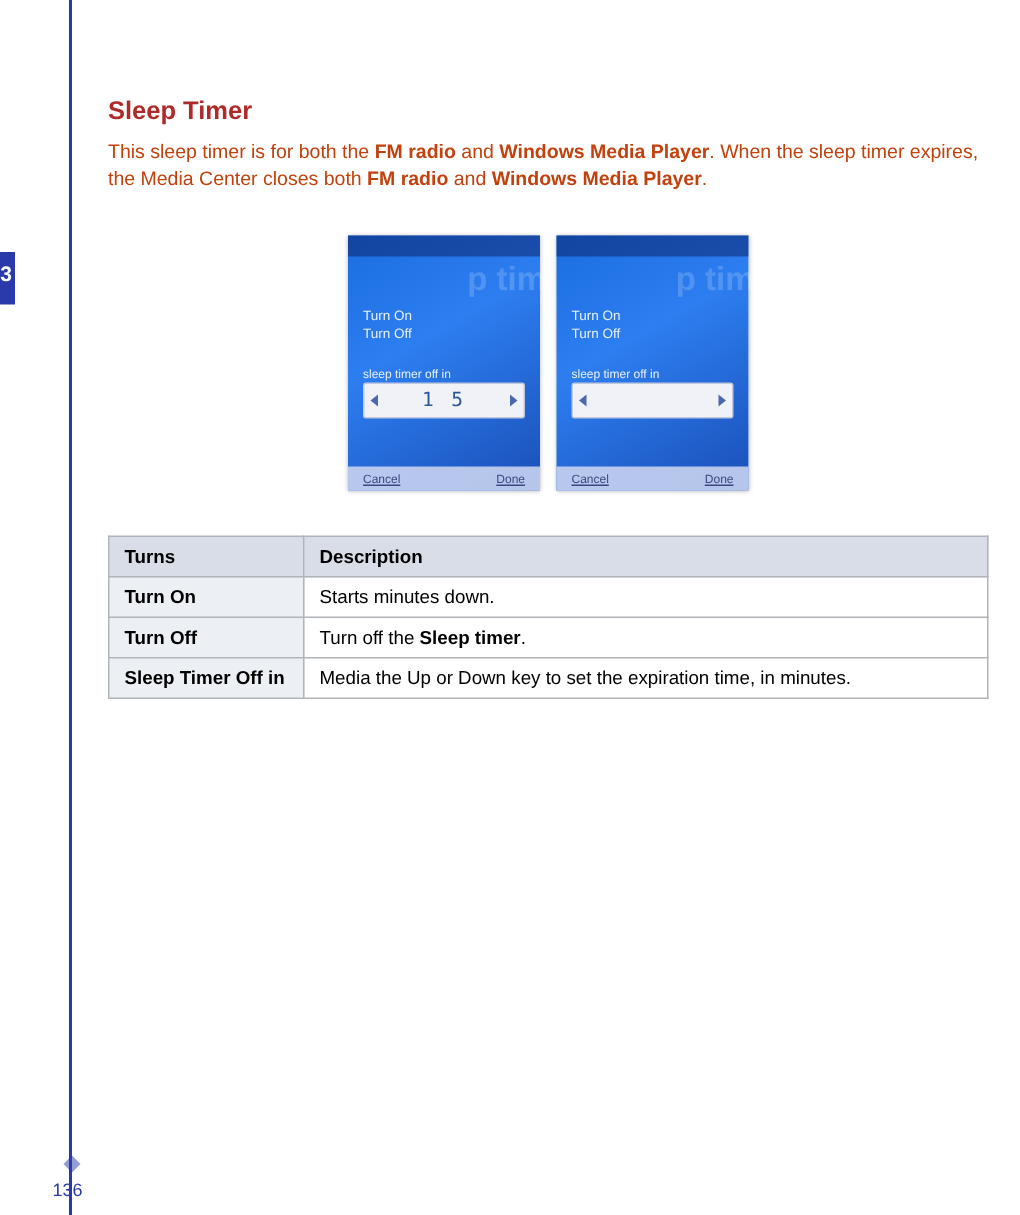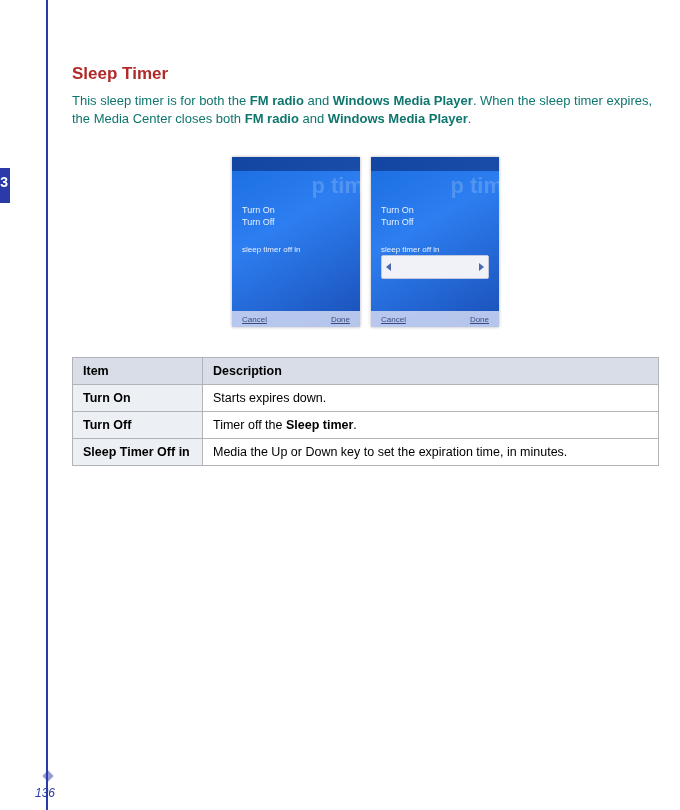--- a/index.html
+++ b/index.html
@@ -42,21 +42,20 @@
       color: #fff;
       font-weight: bold;
       font-size: 14px;
     }
     .page-number {
       position: absolute;
       left: 35px;
       bottom: 10px;
       font-size: 12px;
       color: #2a3aa8;
-      font-style: italic;
     }
     .diamond {
       position: absolute;
       left: 44px;
       bottom: 30px;
       width: 8px;
       height: 8px;
       background: #2a3aa8;
       transform: rotate(45deg);
       opacity: 0.5;
@@ -70,21 +69,21 @@
     }
     .heading {
       color: #b02a2a;
       font-weight: bold;
       font-size: 17px;
       margin-bottom: 8px;
     }
     .intro {
       font-size: 13px;
       line-height: 1.35;
-      color: #0f766e;
+      color: #c2410c;
     }
     .screens {
       display: flex;
       justify-content: center;
       gap: 11px;
       margin: 30px 0 30px;
     }
     .phone-shot {
       width: 128px;
       height: 170px;
@@ -204,20 +203,25 @@
     <span>This sleep timer is for both the </span><b>FM radio</b><span> and </span><b>Windows Media Player</b><span>. When the sleep timer expires, the Media Center closes both </span><b>FM radio</b><span> and </span><b>Windows Media Player</b><span>.</span>
   </p>
 
   <div class="screens">
     <div class="phone-shot">
       <div class="topbar"></div>
       <div class="title-ghost">p tim</div>
       <div class="menu1">Turn On</div>
       <div class="menu2">Turn Off</div>
       <div class="slider-label">sleep timer off in</div>
+      <div class="slider-box">
+        <div class="arrow-l"></div>
+        <div class="val">1 5</div>
+        <div class="arrow-r"></div>
+      </div>
       <div class="softkey">
         <span>Cancel</span>
         <span>Done</span>
       </div>
     </div>
     <div class="phone-shot">
       <div class="topbar"></div>
       <div class="title-ghost">p tim</div>
       <div class="menu1">Turn On</div>
       <div class="menu2">Turn Off</div>
@@ -230,32 +234,32 @@
       <div class="softkey">
         <span>Cancel</span>
         <span>Done</span>
       </div>
     </div>
   </div>
 
   <table class="desc-table">
     <thead>
       <tr>
-        <th>Item</th>
+        <th>Turns</th>
         <th>Description</th>
       </tr>
     </thead>
     <tbody>
       <tr>
         <td class="item-cell">Turn On</td>
-        <td><span>Starts expires down.</span><b></b><span></span></td>
+        <td><span>Starts minutes down.</span><b></b><span></span></td>
       </tr>
       <tr>
         <td class="item-cell">Turn Off</td>
-        <td><span>Timer off the </span><b>Sleep timer</b><span>.</span></td>
+        <td><span>Turn off the </span><b>Sleep timer</b><span>.</span></td>
       </tr>
       <tr>
         <td class="item-cell">Sleep Timer Off in</td>
         <td><span>Media the Up or Down key to set the expiration time, in minutes.</span><b></b><span></span></td>
       </tr>
     </tbody>
   </table>
 </div>
 
 </body></html>

